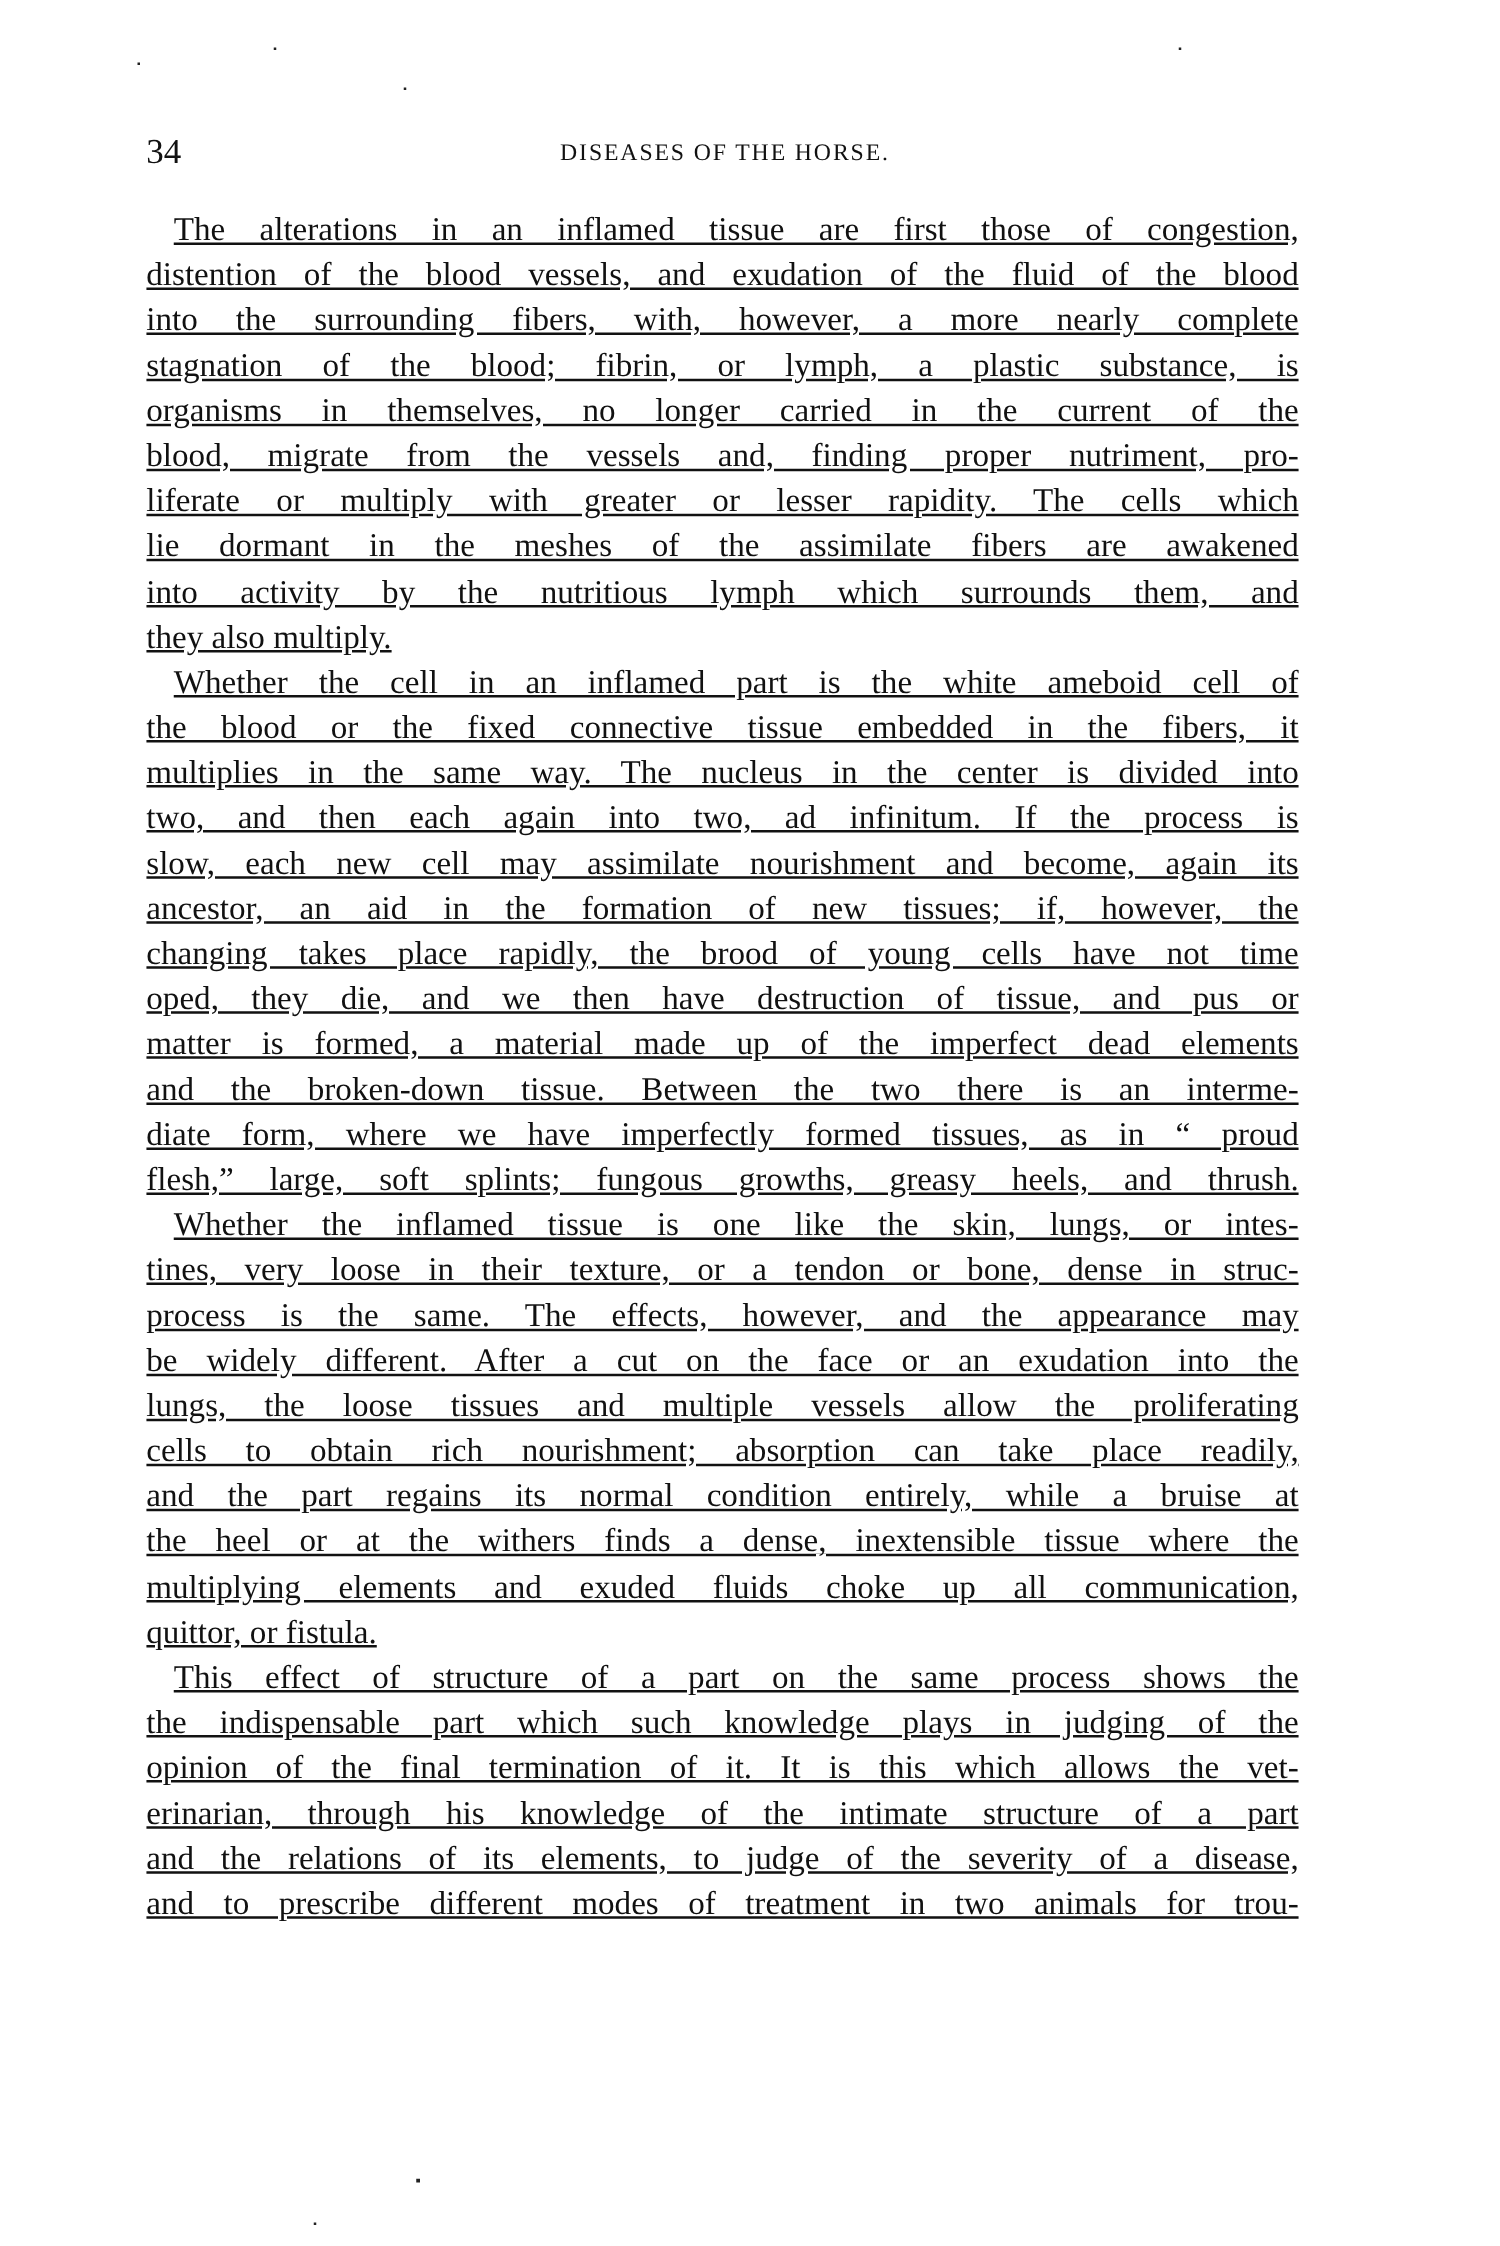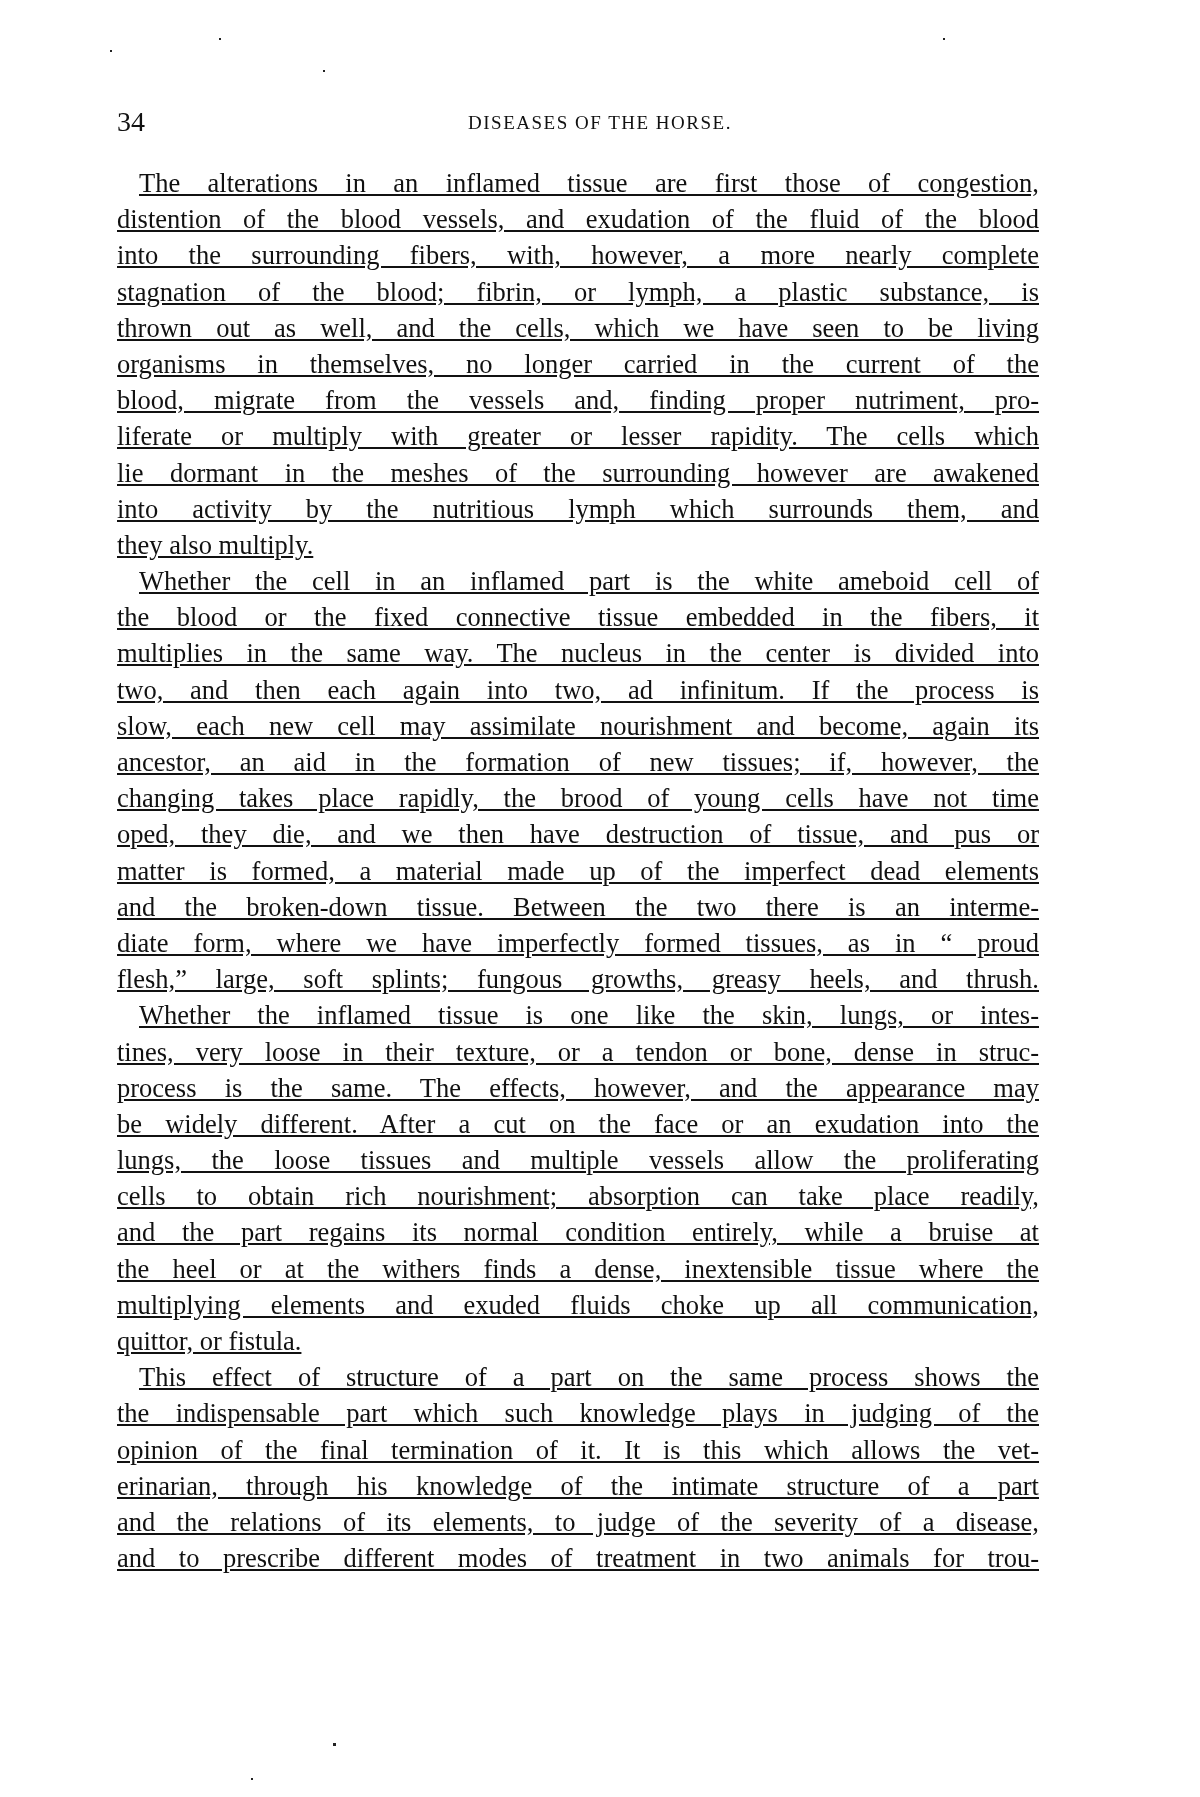--- a/index.html
+++ b/index.html
@@ -1,20 +1,20 @@
 <!DOCTYPE html>
 <html><head>
 <meta charset="utf-8">
 <style>
   html, body { margin:0; padding:0; background:#ffffff; }
   body { width:1200px; height:1797px; position:relative; overflow:hidden;
          font-family:"Liberation Serif","DejaVu Serif",serif; color:#111; }
   .page-number { position:absolute; left:117px; top:104px; font-size:28px; line-height:36px; }
   .running-head { position:absolute; left:0; width:1160px; top:108px; text-align:center;
-                  font-size:19px; letter-spacing:1.5px; line-height:30px;padding-left:20px; }
+                  font-size:19px; letter-spacing:1.5px; line-height:30px; }
   .body-text { position:absolute; left:117px; top:165px; width:922px; }
   .line { font-size:26.5px; line-height:36.2px; height:36.2px; white-space:nowrap;
           text-align:justify; text-align-last:justify; overflow:hidden;text-decoration:underline; }
   .line.indent { padding-left:22px; }
   .line.last { text-align-last:left; }
   .speck { position:absolute; background:#222; width:2px; height:2px; }
 </style>
 </head>
 <body>
 
@@ -22,25 +22,24 @@
   <div class="page-number">34</div>
   <div class="running-head">DISEASES OF THE HORSE.</div>
 
   <div class="body-text">
 
     <div>
       <div class="line indent">The alterations in an inflamed tissue are first those of congestion,</div>
       <div class="line">distention of the blood vessels, and exudation of the fluid of the blood</div>
       <div class="line">into the surrounding fibers, with, however, a more nearly complete</div>
       <div class="line">stagnation of the blood; fibrin, or lymph, a plastic substance, is</div>
-      <div class="line">thrown out as well, and the cells, which we have seen to be living</div>
       <div class="line">organisms in themselves, no longer carried in the current of the</div>
       <div class="line">blood, migrate from the vessels and, finding proper nutriment, pro-</div>
       <div class="line">liferate or multiply with greater or lesser rapidity.  The cells which</div>
-      <div class="line">lie dormant in the meshes of the surrounding however are awakened</div>
+      <div class="line">lie dormant in the meshes of the assimilate fibers are awakened</div>
       <div class="line">into activity by the nutritious lymph which surrounds them, and</div>
       <div class="line last">they also multiply.</div>
     </div>
 
     <div>
       <div class="line indent">Whether the cell in an inflamed part is the white ameboid cell of</div>
       <div class="line">the blood or the fixed connective tissue embedded in the fibers, it</div>
       <div class="line">multiplies in the same way.  The nucleus in the center is divided into</div>
       <div class="line">two, and then each again into two, ad infinitum.  If the process is</div>
       <div class="line">slow, each new cell may assimilate nourishment and become, again its</div>

